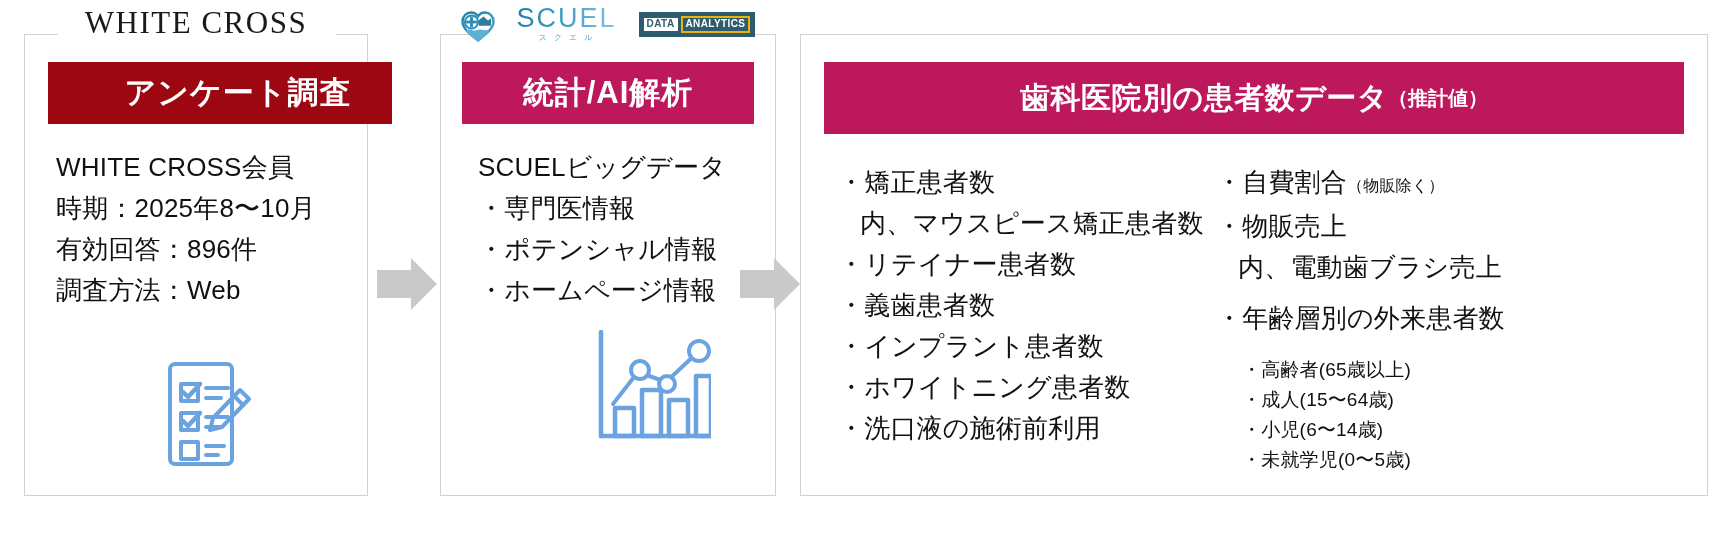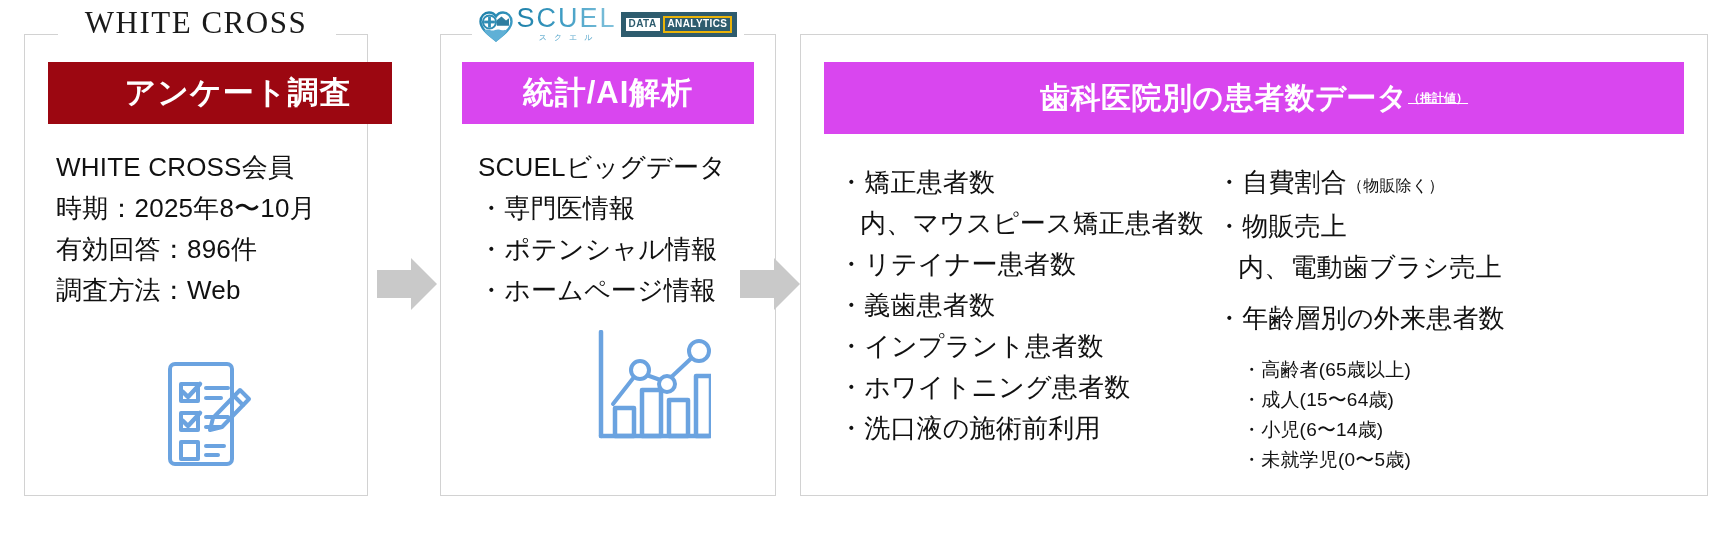--- a/index.html
+++ b/index.html
@@ -25,21 +25,21 @@
   }
 
   
   .brandrow{position:absolute;display:flex;align-items:center;justify-content:center;gap:8px;}
 
   .wc-logo{
     font-family:"Liberation Serif","DejaVu Serif",serif;
     font-size:31px;letter-spacing:1.5px;color:#1a1a1a;white-space:nowrap;
   }
 
-  .scuel-logo{display:flex;align-items:flex-end;gap:4px;}
+  .scuel-logo{display:flex;align-items:flex-end;gap:22px;}
   .scuel-mark{width:34px;height:31px;flex:none;}
   .scuel-word{display:flex;flex-direction:column;align-items:center;line-height:1;}
   .scuel-word .big{
     font-size:27px;font-weight:400;letter-spacing:2px;
     background:linear-gradient(90deg,#1d7fa8 0%,#3f9dc4 45%,#86c4dd 100%);
     -webkit-background-clip:text;background-clip:text;color:transparent;
   }
   .scuel-word .kana{
     font-size:8px;letter-spacing:7px;color:#5aa8cc;margin-top:2px;padding-left:5px;
   }
@@ -54,24 +54,24 @@
     padding:1px 3px;line-height:1.05;
   }
   .scuel-badge span.inv{background:#2e5c6e;color:#ffffff;border:2px solid #eab308;}
 
   
   .hdr{
     position:absolute;display:flex;align-items:center;justify-content:center;
     color:#fff;font-weight:bold;white-space:nowrap;
   }
   .hdr.red{background:#9c0711;}
-  .hdr.navy{background:#d946ef;}
+  .hdr.navy{background:#be185d;}
   .hdr .t{font-size:31px;letter-spacing:1px;}
   .hdr .t3{font-size:30px;letter-spacing:.5px;}
-  .hdr .sub{font-size:12px;font-weight:bold;letter-spacing:0;text-decoration:underline;}
+  .hdr .sub{font-size:20px;font-weight:bold;letter-spacing:0;}
 
   
   .body{position:absolute;}
   .line{
     font-size:26px;line-height:41px;color:#111;white-space:nowrap;
     letter-spacing:.2px;
   }
   .line.indent{padding-left:22px;}
   .line.small{font-size:19px;line-height:30px;}
   .line .paren{font-size:16px;}

